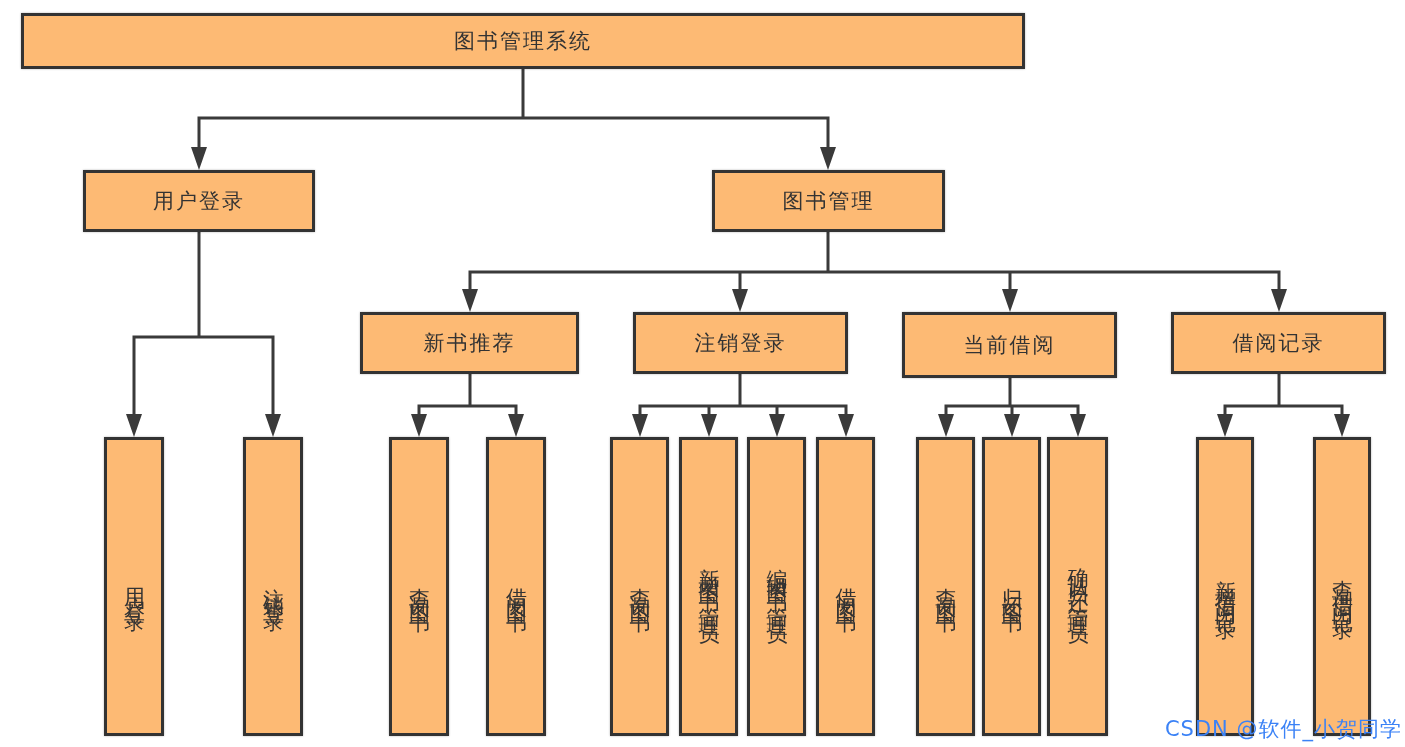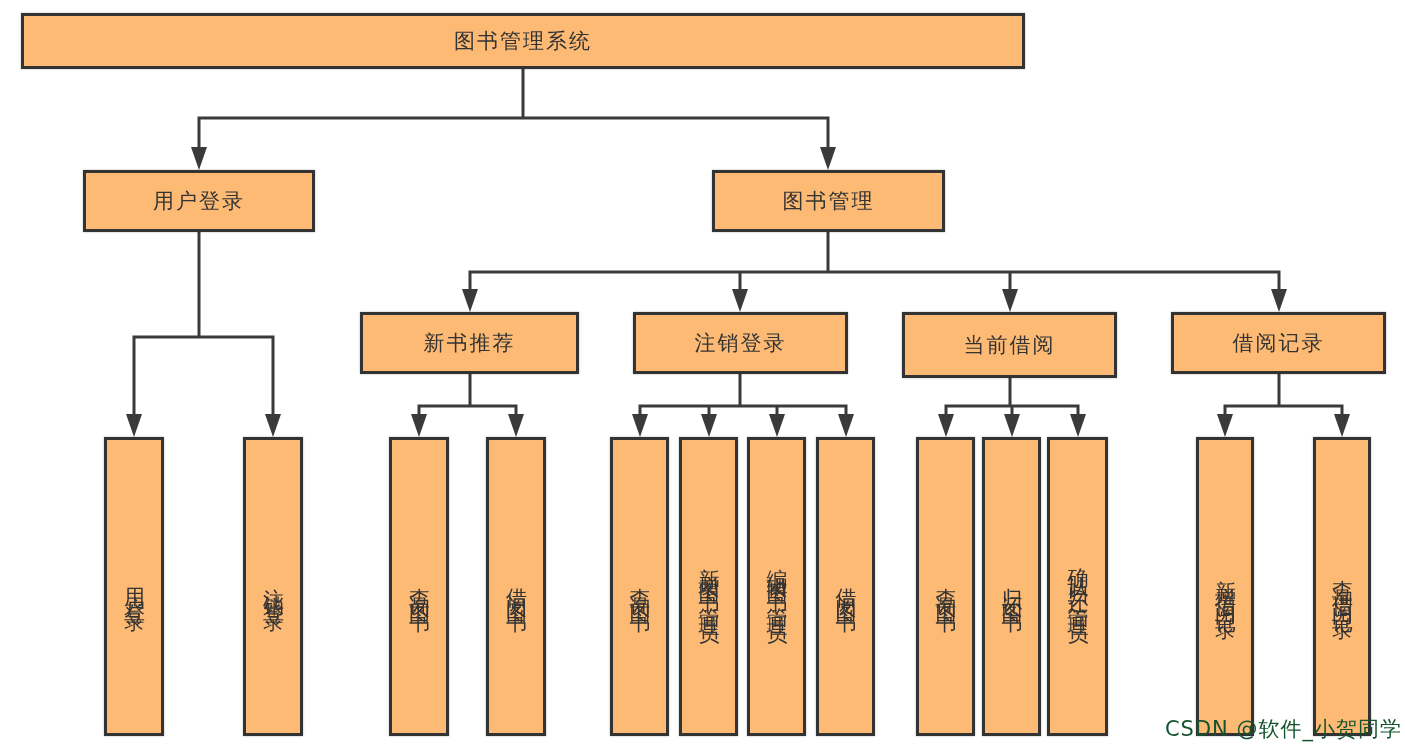--- a/index.html
+++ b/index.html
@@ -60,21 +60,21 @@
   #n-leaf-query-book-c    { left: 916px;  width: 59px; }
   #n-leaf-return-book     { left: 982px;  width: 59px; }
   #n-leaf-confirm-return  { left: 1047px; width: 61px; }
   #n-leaf-add-record      { left: 1196px; width: 58px; }
   #n-leaf-query-record    { left: 1313px; width: 58px; }
   #watermark {
     position: absolute;
     right: 3px;
     top: 715px;
     font-size: 21px;
-    color: #14532d;
+    color: #3b82f6;
     letter-spacing: 1px;
     white-space: nowrap;
     z-index: 5;
   }
 </style>
 </head>
 <body>
 
 <div id="canvas">
 

